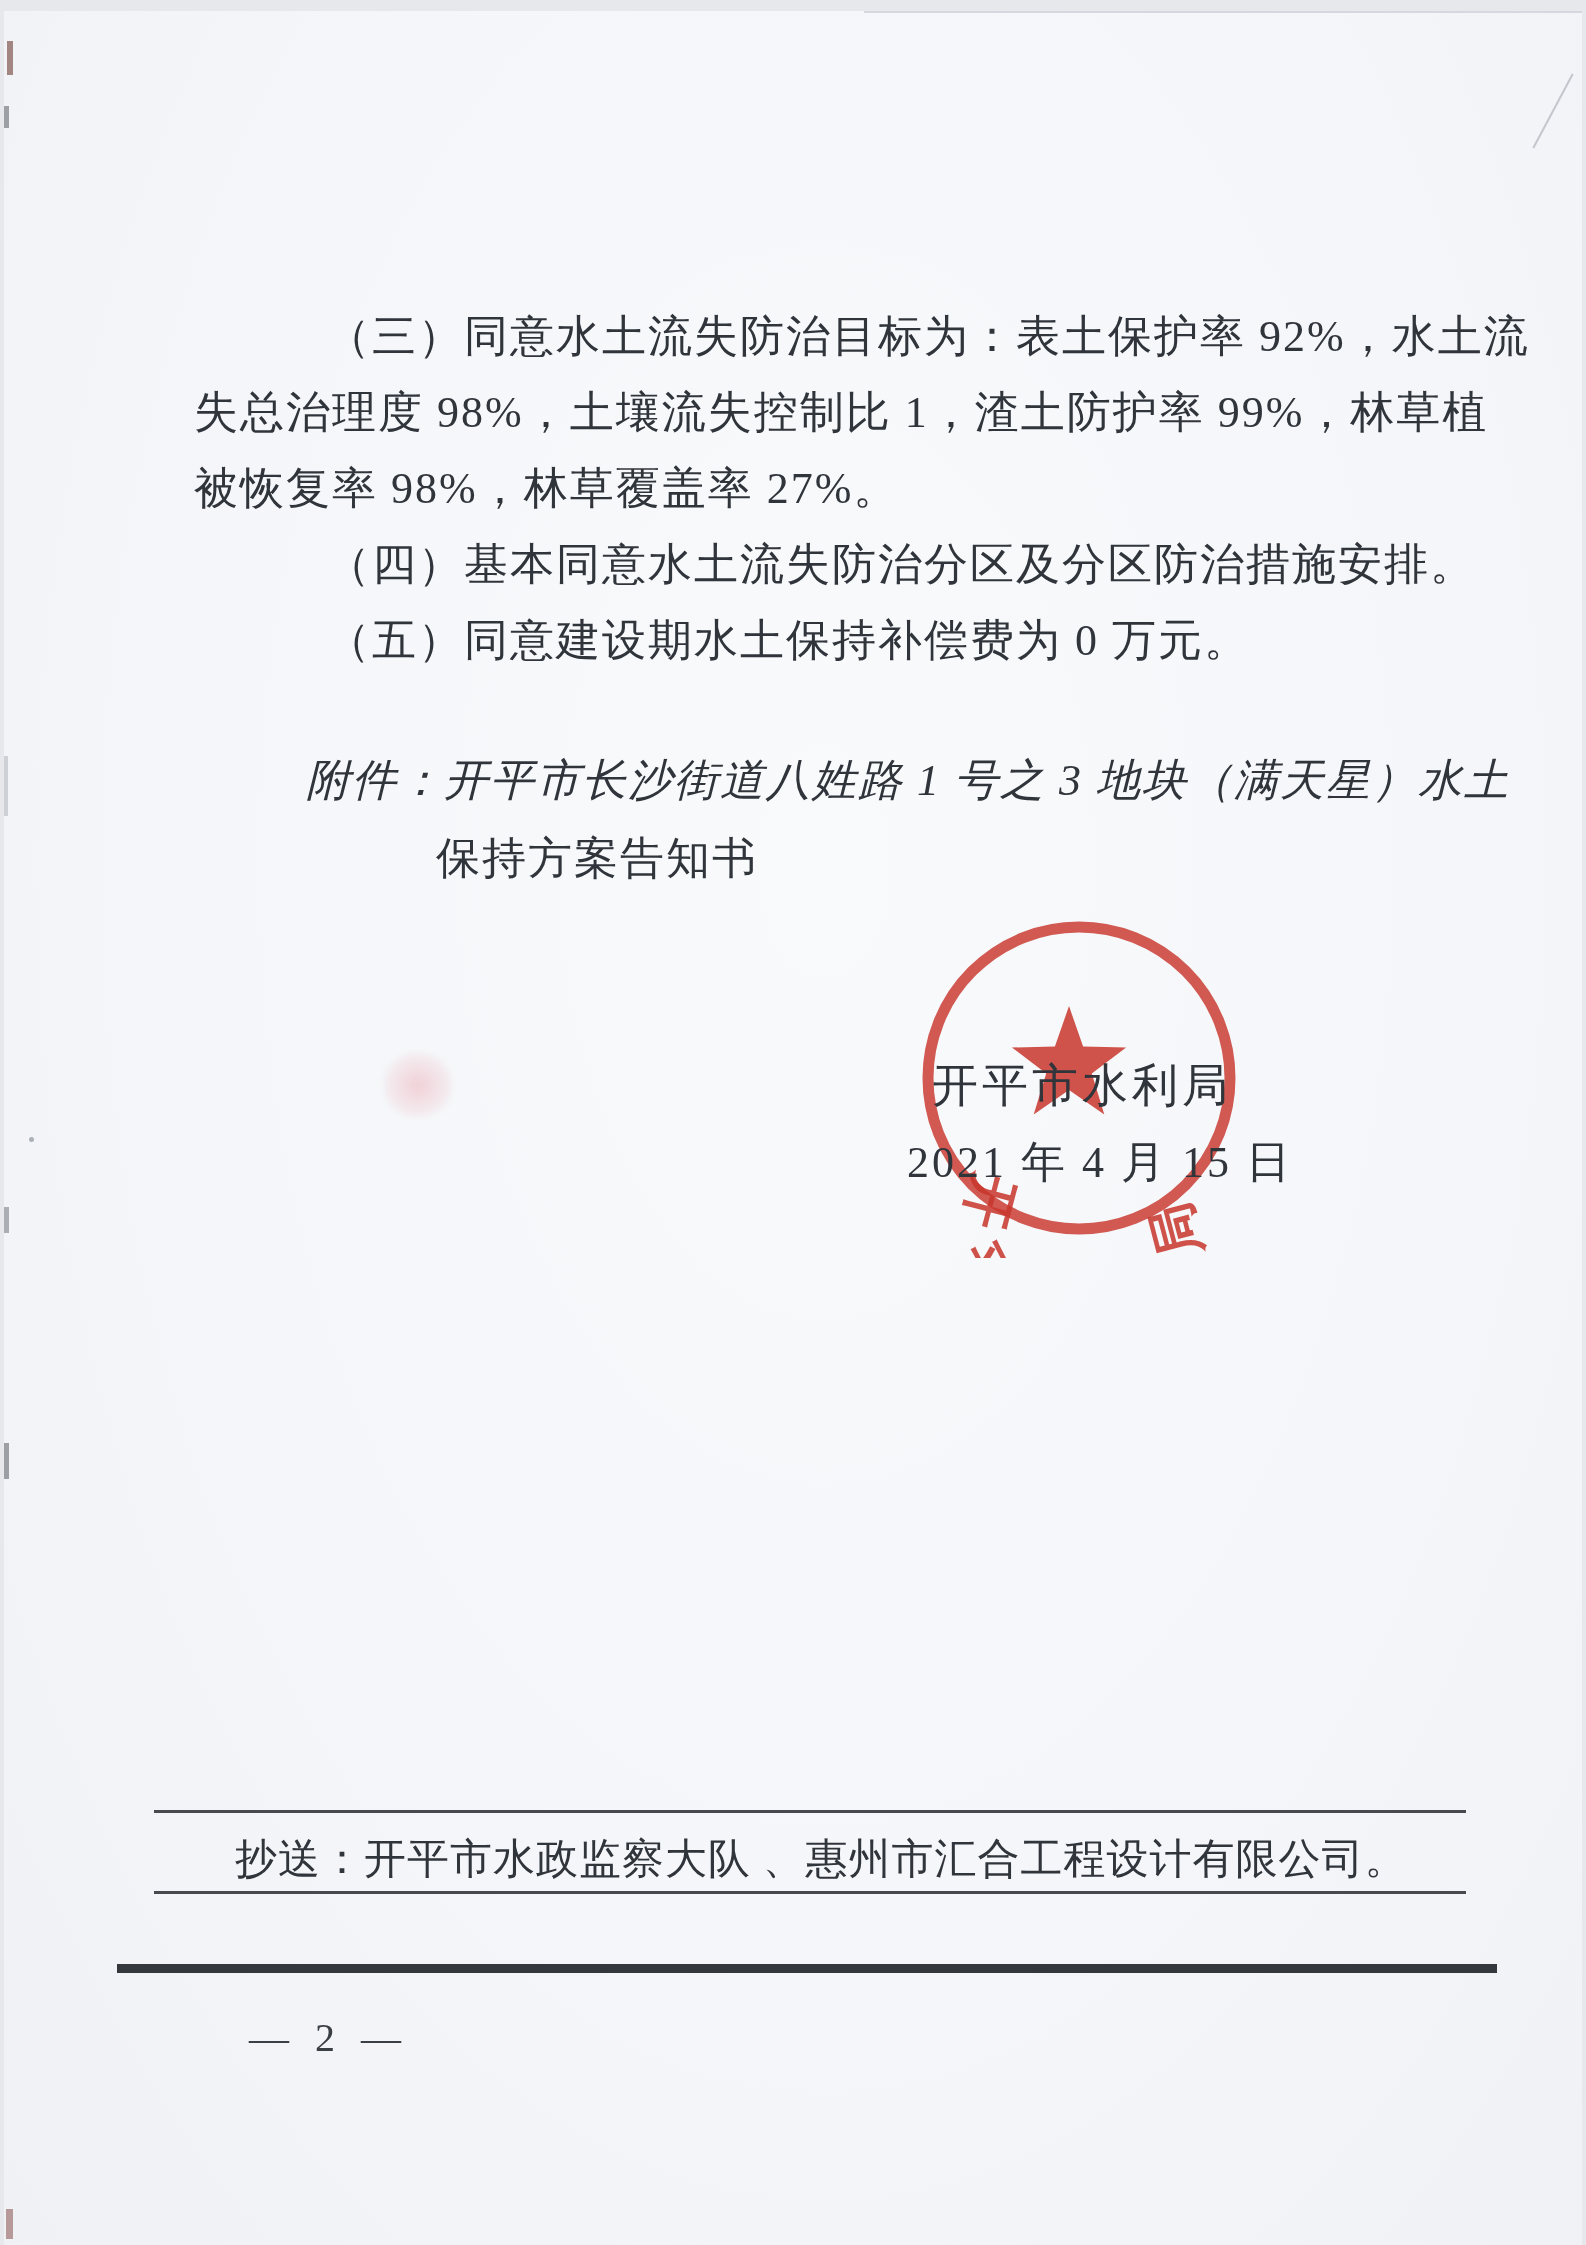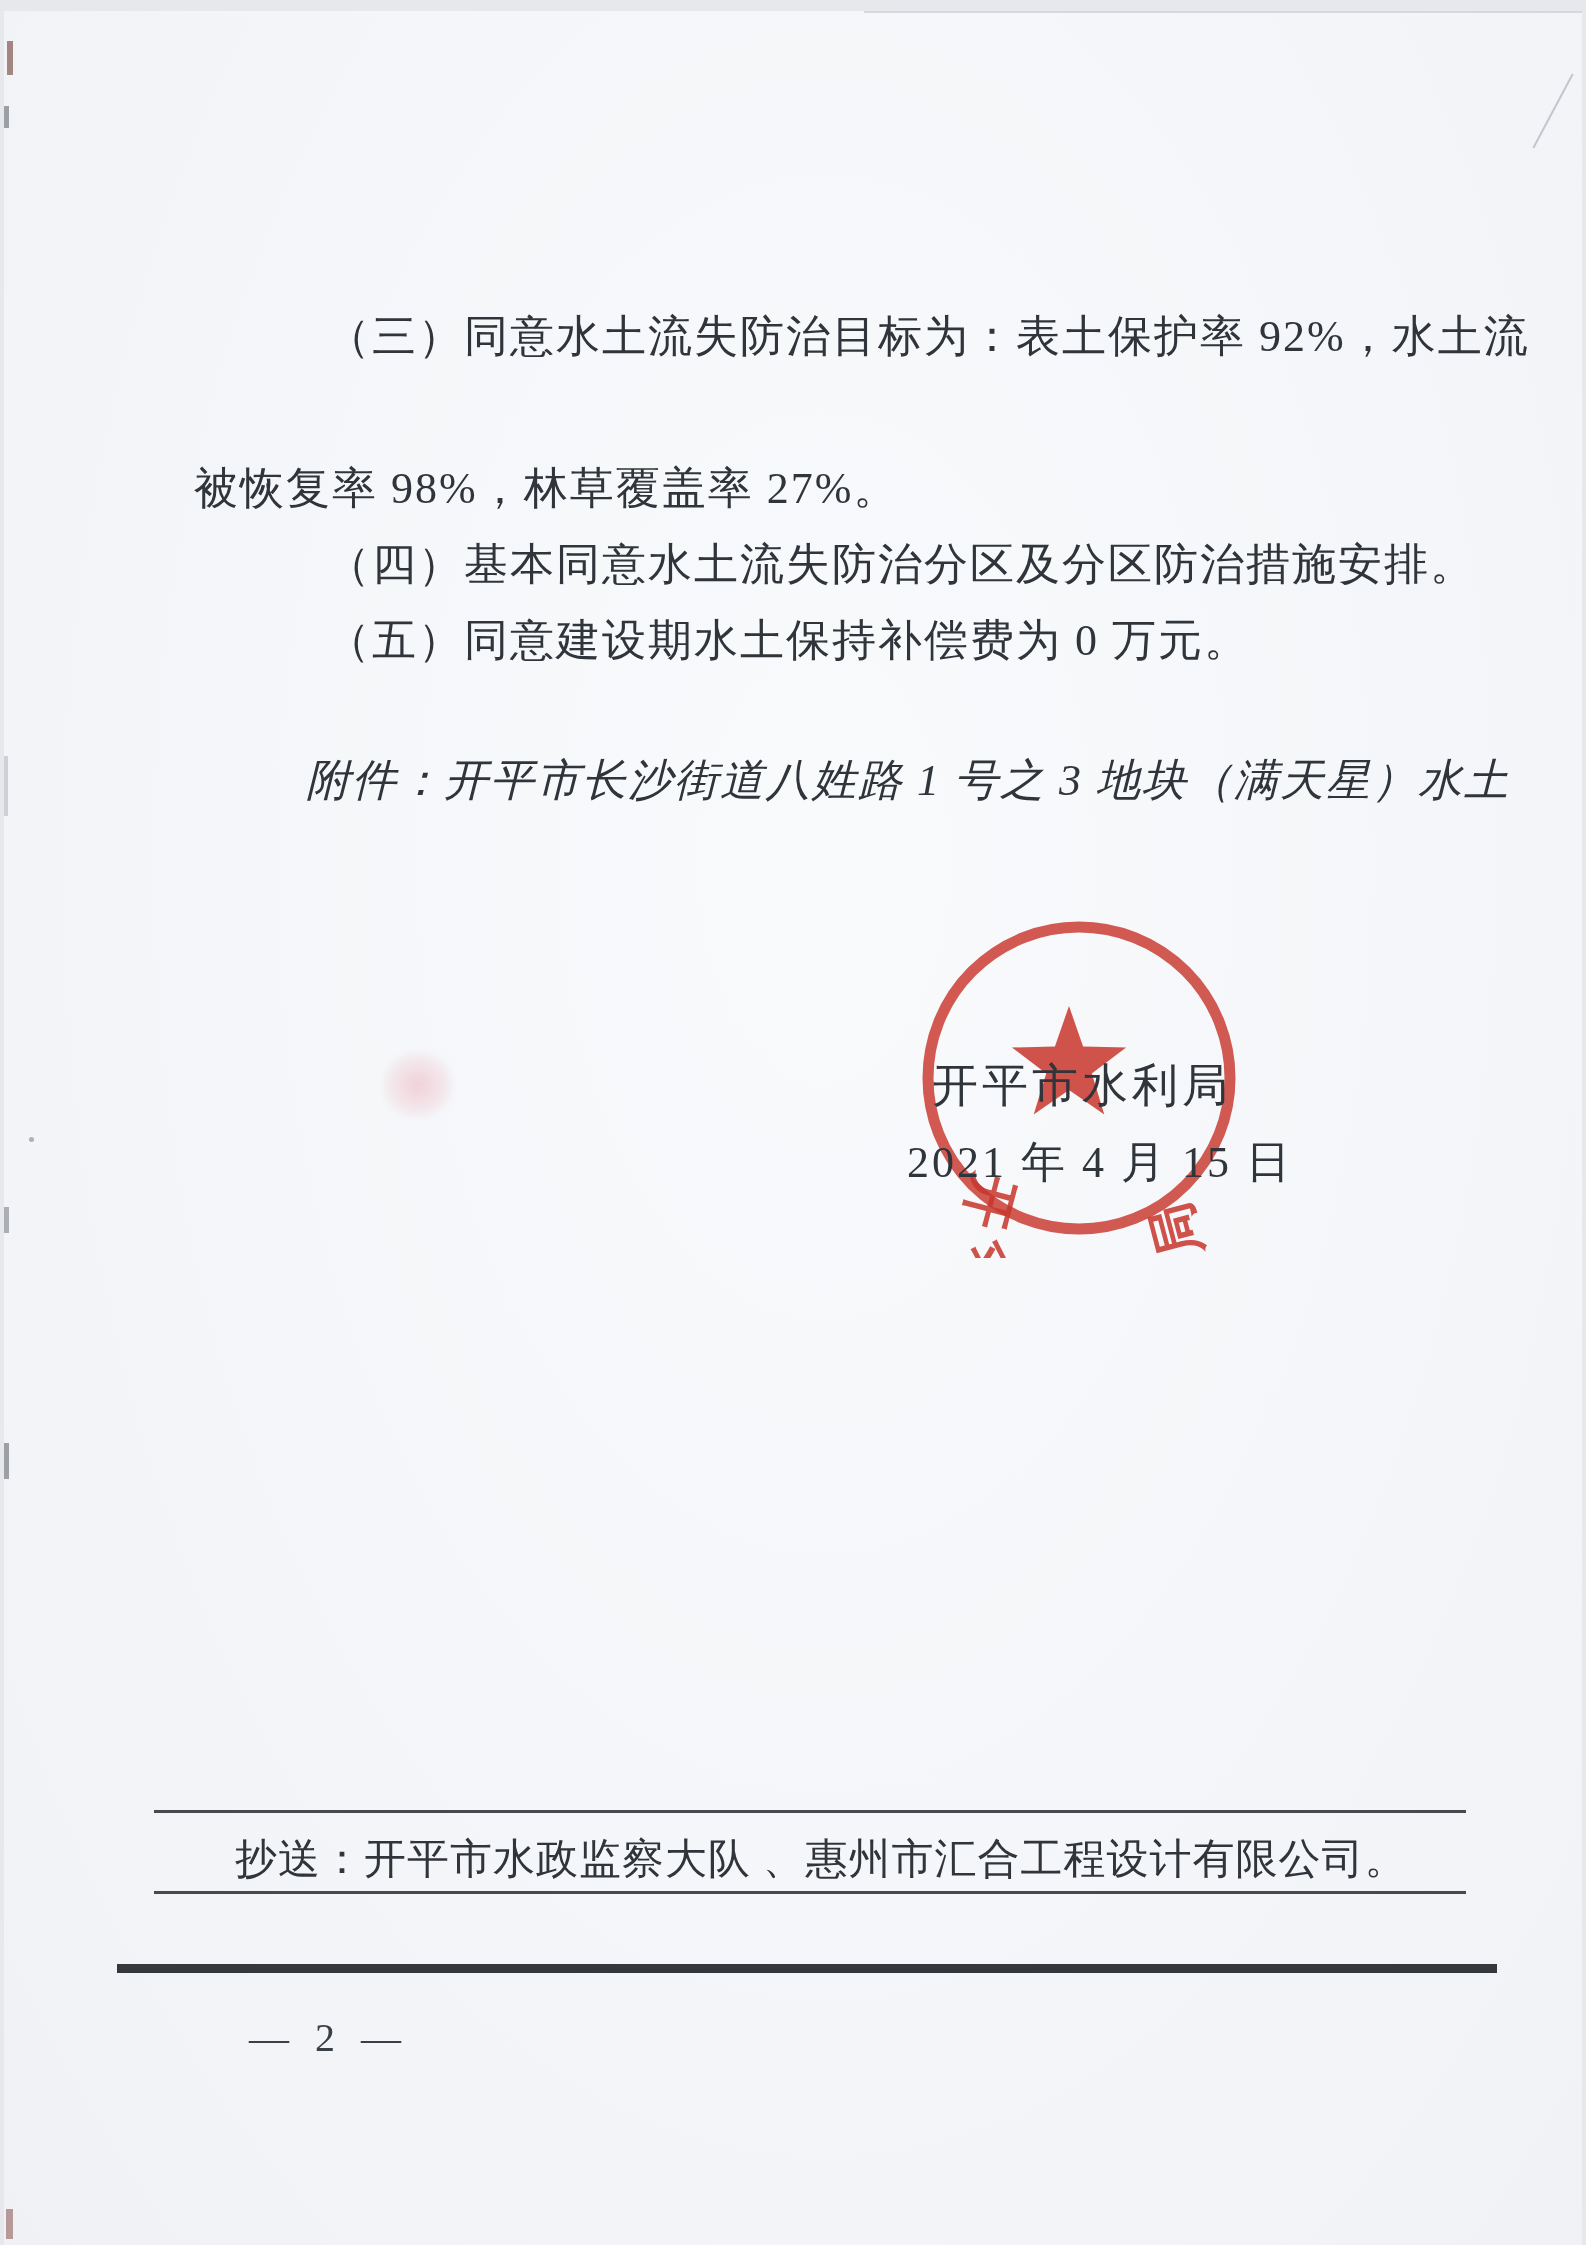--- a/index.html
+++ b/index.html
@@ -68,25 +68,27 @@
     filter:blur(2px);
   }
   .dot1{left:25px;top:1126px;width:5px;height:5px;background:#9aa0a8;opacity:.8;border-radius:50%;}
 </style>
 </head>
 <body>
 
 <div class="page">
 
   <div class="line l1">（三）同意水土流失防治目标为：表土保护率 92%，水土流</div>
+  <div class="line l2">失总治理度 98%，土壤流失控制比 1，渣土防护率 99%，林草植</div>
   <div class="line l3">被恢复率 98%，林草覆盖率 27%。</div>
   <div class="line l4">（四）基本同意水土流失防治分区及分区防治措施安排。</div>
   <div class="line l5">（五）同意建设期水土保持补偿费为 0 万元。</div>
 
   <div class="line l6">附件：开平市长沙街道八姓路 1 号之 3 地块（满天星）水土</div>
+  <div class="line l7">保持方案告知书</div>
 
   <svg class="stamp" viewBox="0 0 360 360">
     <circle cx="180" cy="180" r="151" fill="none" stroke-width="11" opacity="0.82" stroke="#c8362c"></circle>
     <path d="M170,108 L184.1,148.6 L227.1,149.5 L192.8,175.4 L205.3,216.5 L170,192 L134.7,216.5 L147.2,175.4 L112.9,149.5 L155.9,148.6 Z" opacity="0.85" fill="#c8362c"></path>
     <defs>
       <path id="stampArc" d="M 98.7,261.3 A 115,115 0 1 0 261.3,261.3" fill="none"></path>
     </defs>
     <text opacity="0.85" fill="#c8362c">
       <textPath href="#stampArc" startOffset="50%" text-anchor="middle">开平市水利局</textPath>
     </text>

